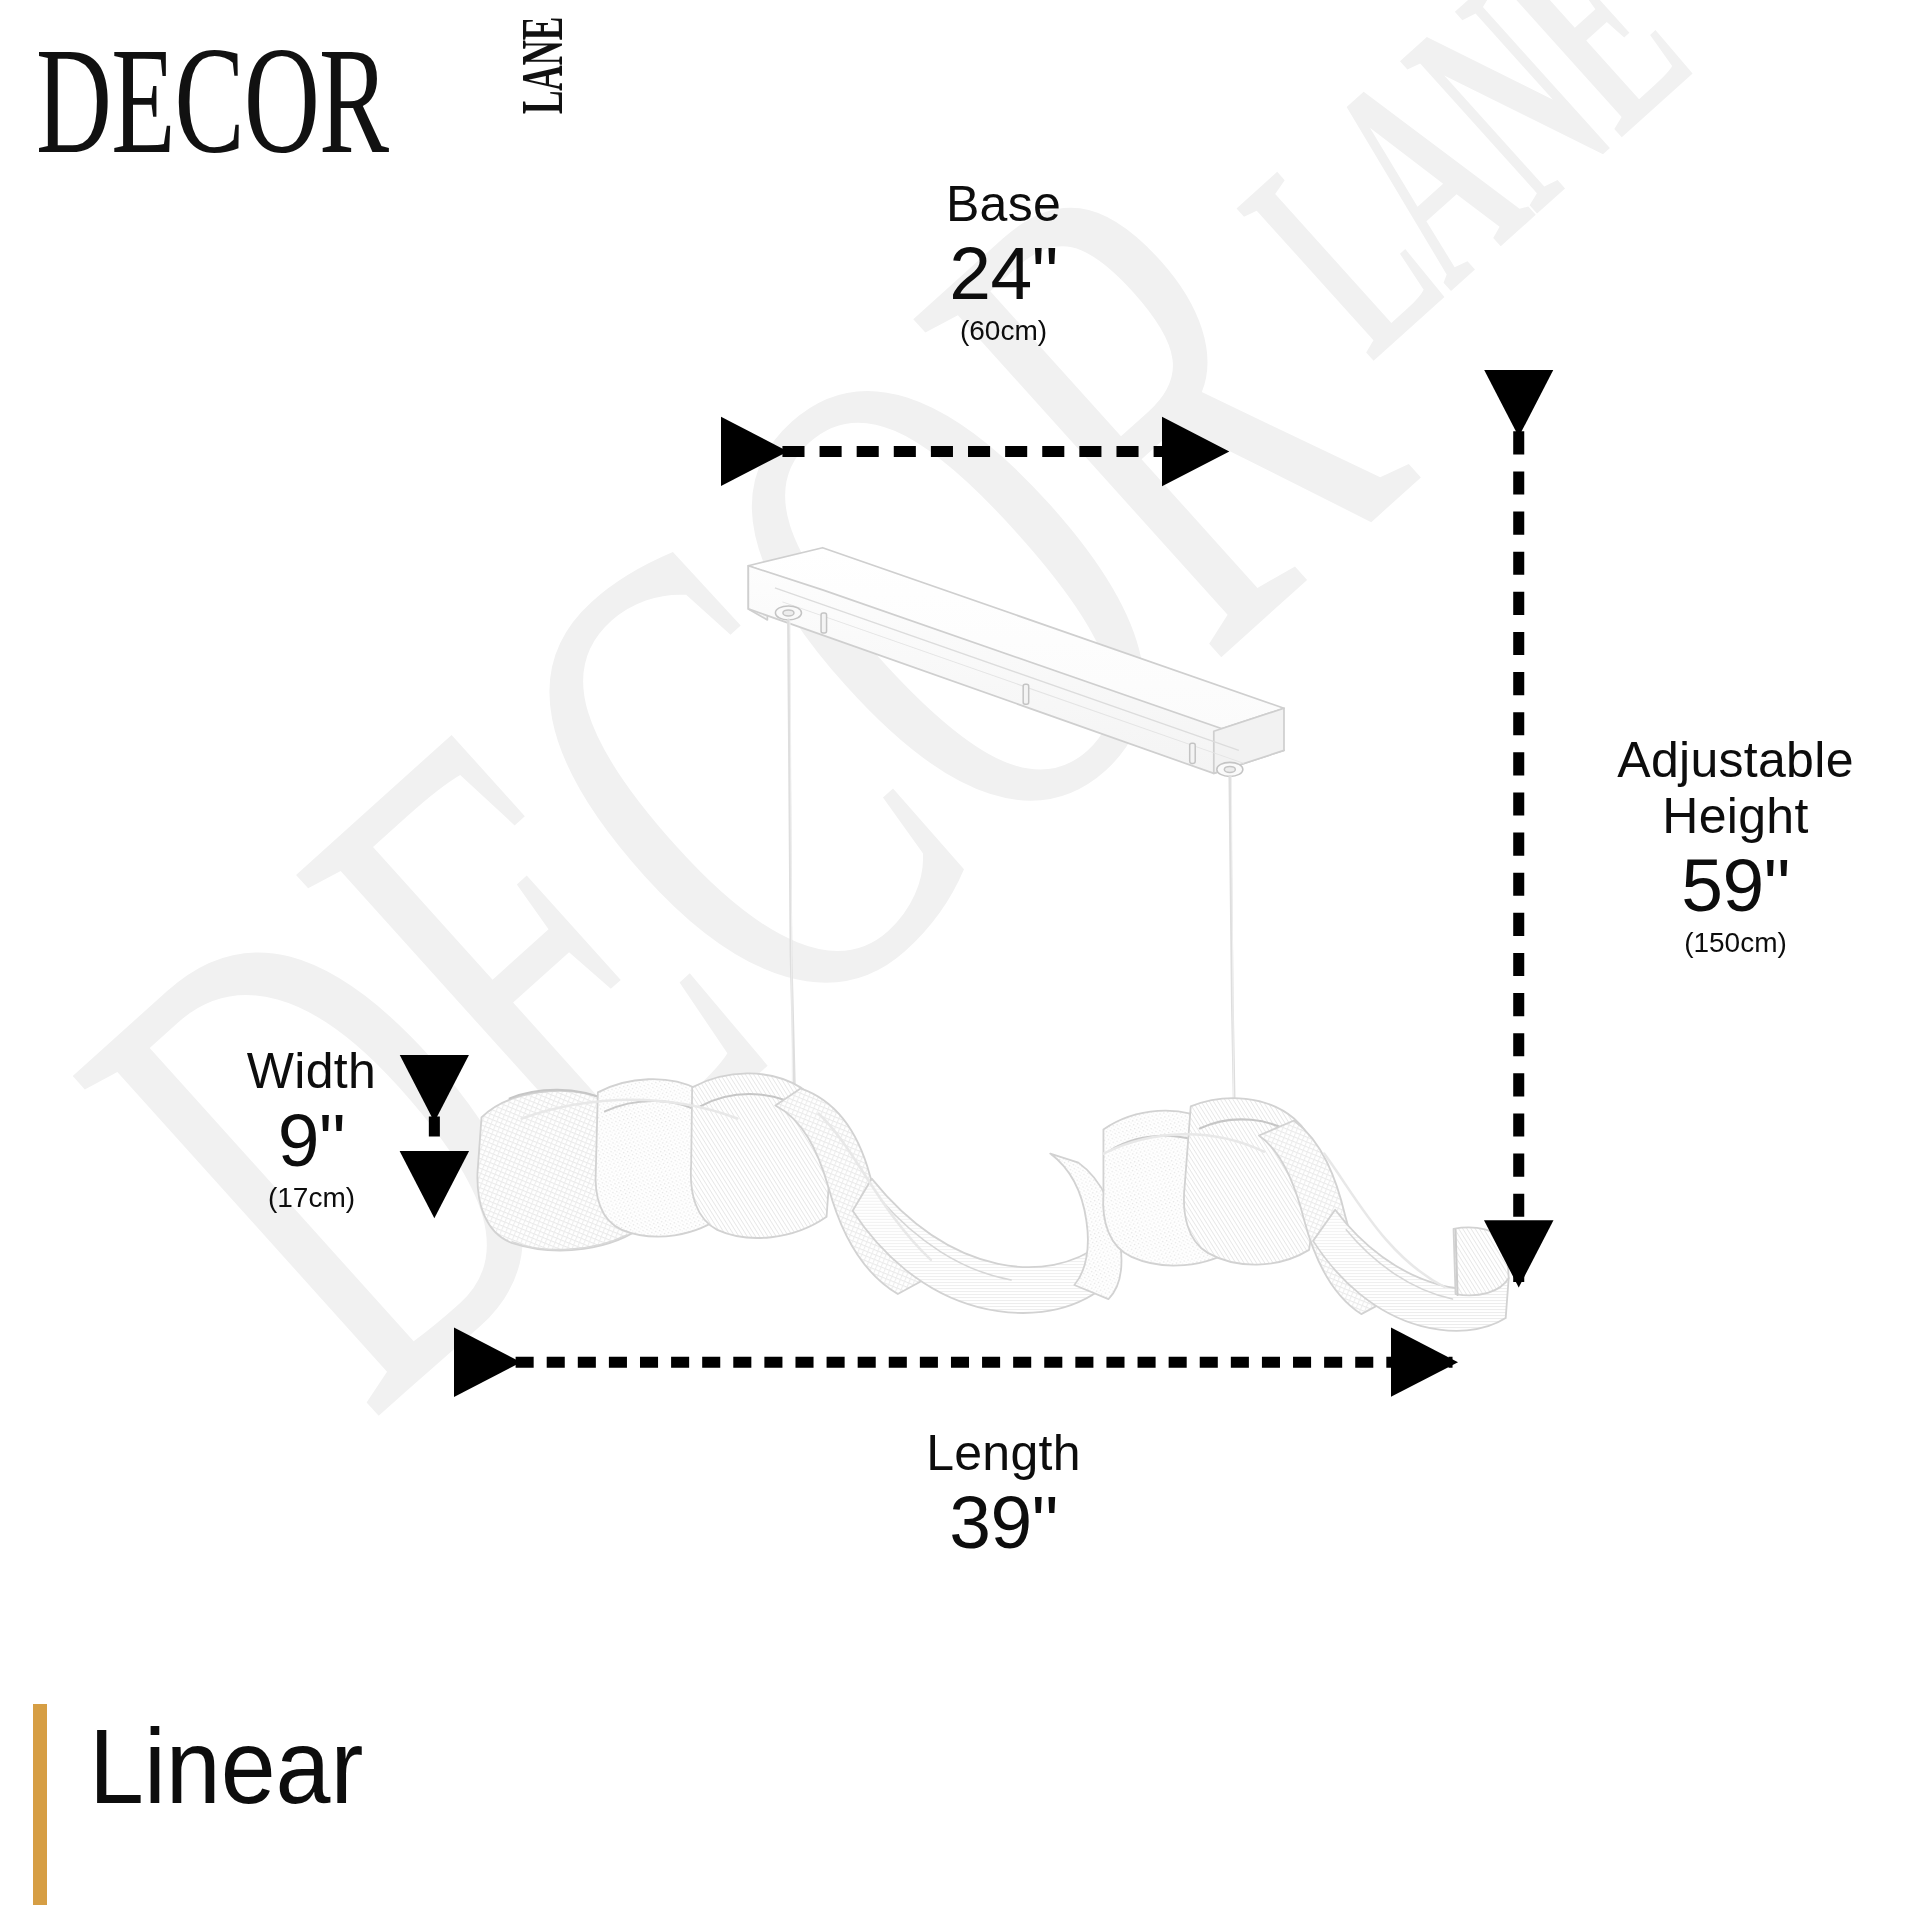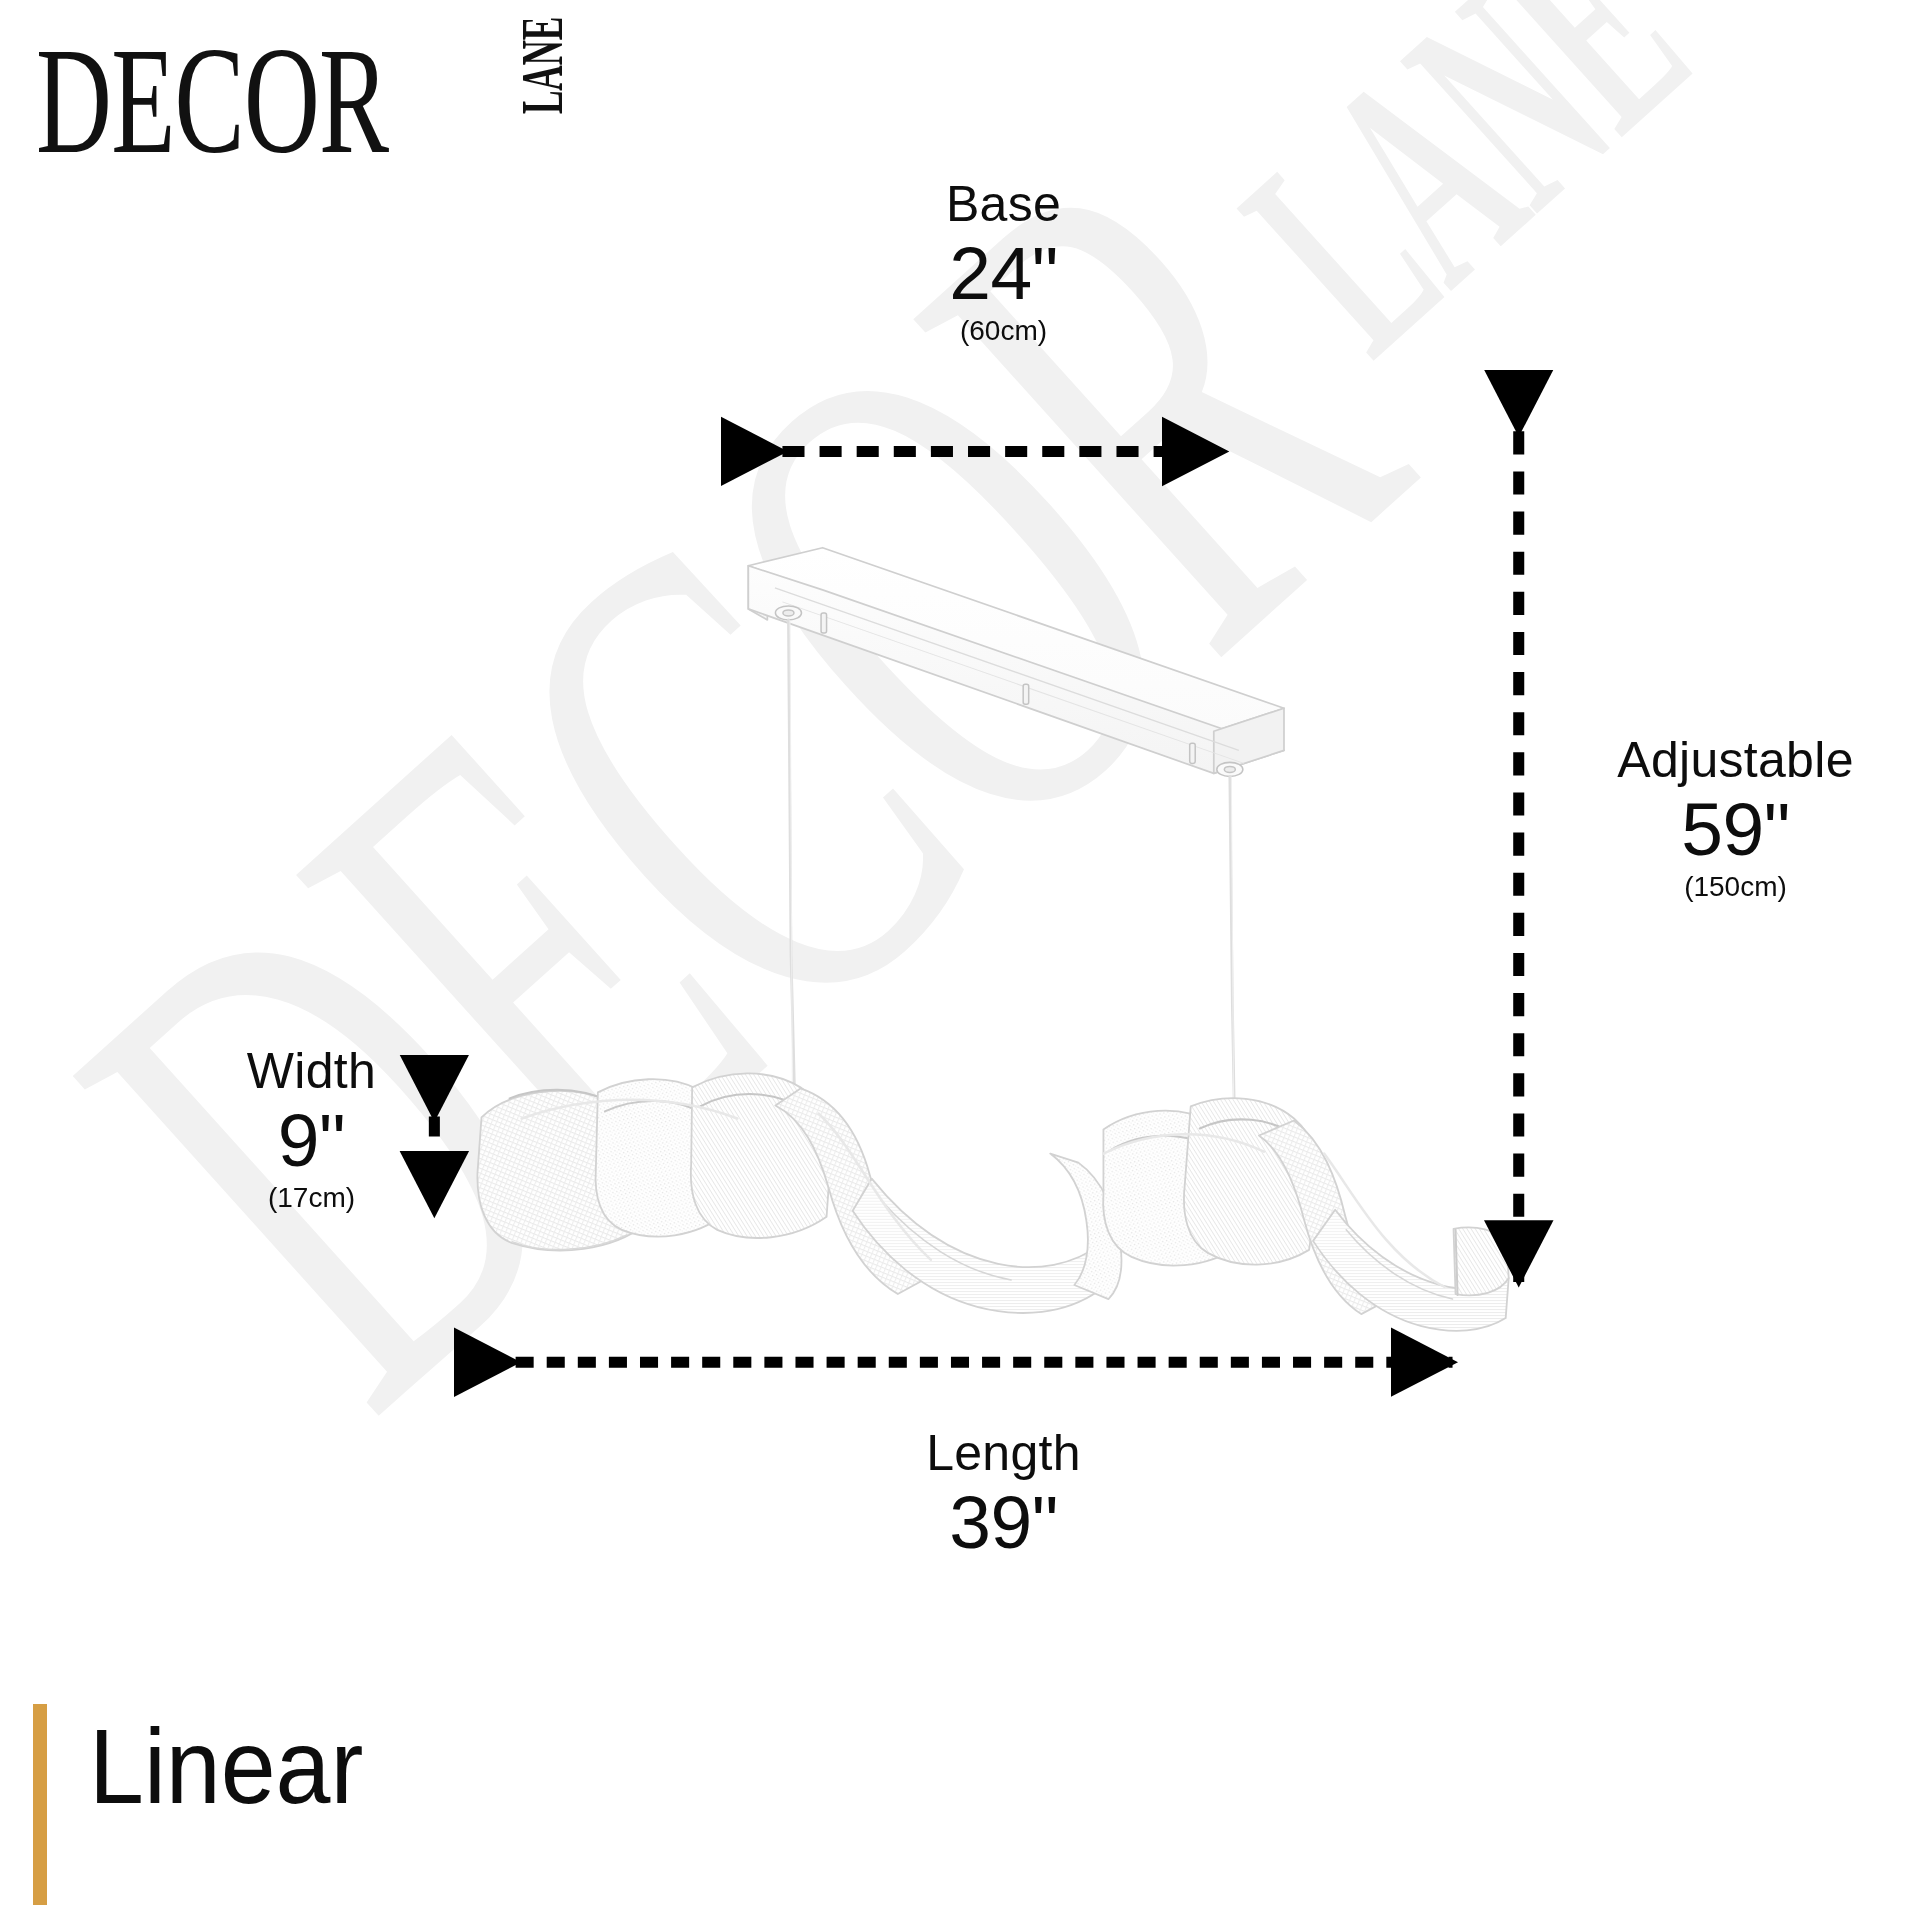--- a/index.html
+++ b/index.html
@@ -359,20 +359,21 @@
   </svg>
 
   <div class="dim-label" id="label-base">
     <span class="cap">Base</span>
     <span class="val">24"</span>
     <span class="met">(60cm)</span>
   </div>
 
   <div class="dim-label" id="label-height">
     <span class="cap">Adjustable</span>
+    <span class="cap">Height</span>
     <span class="val">59"</span>
     <span class="met">(150cm)</span>
   </div>
 
   <div class="dim-label" id="label-width">
     <span class="cap">Width</span>
     <span class="val">9"</span>
     <span class="met">(17cm)</span>
   </div>
 

